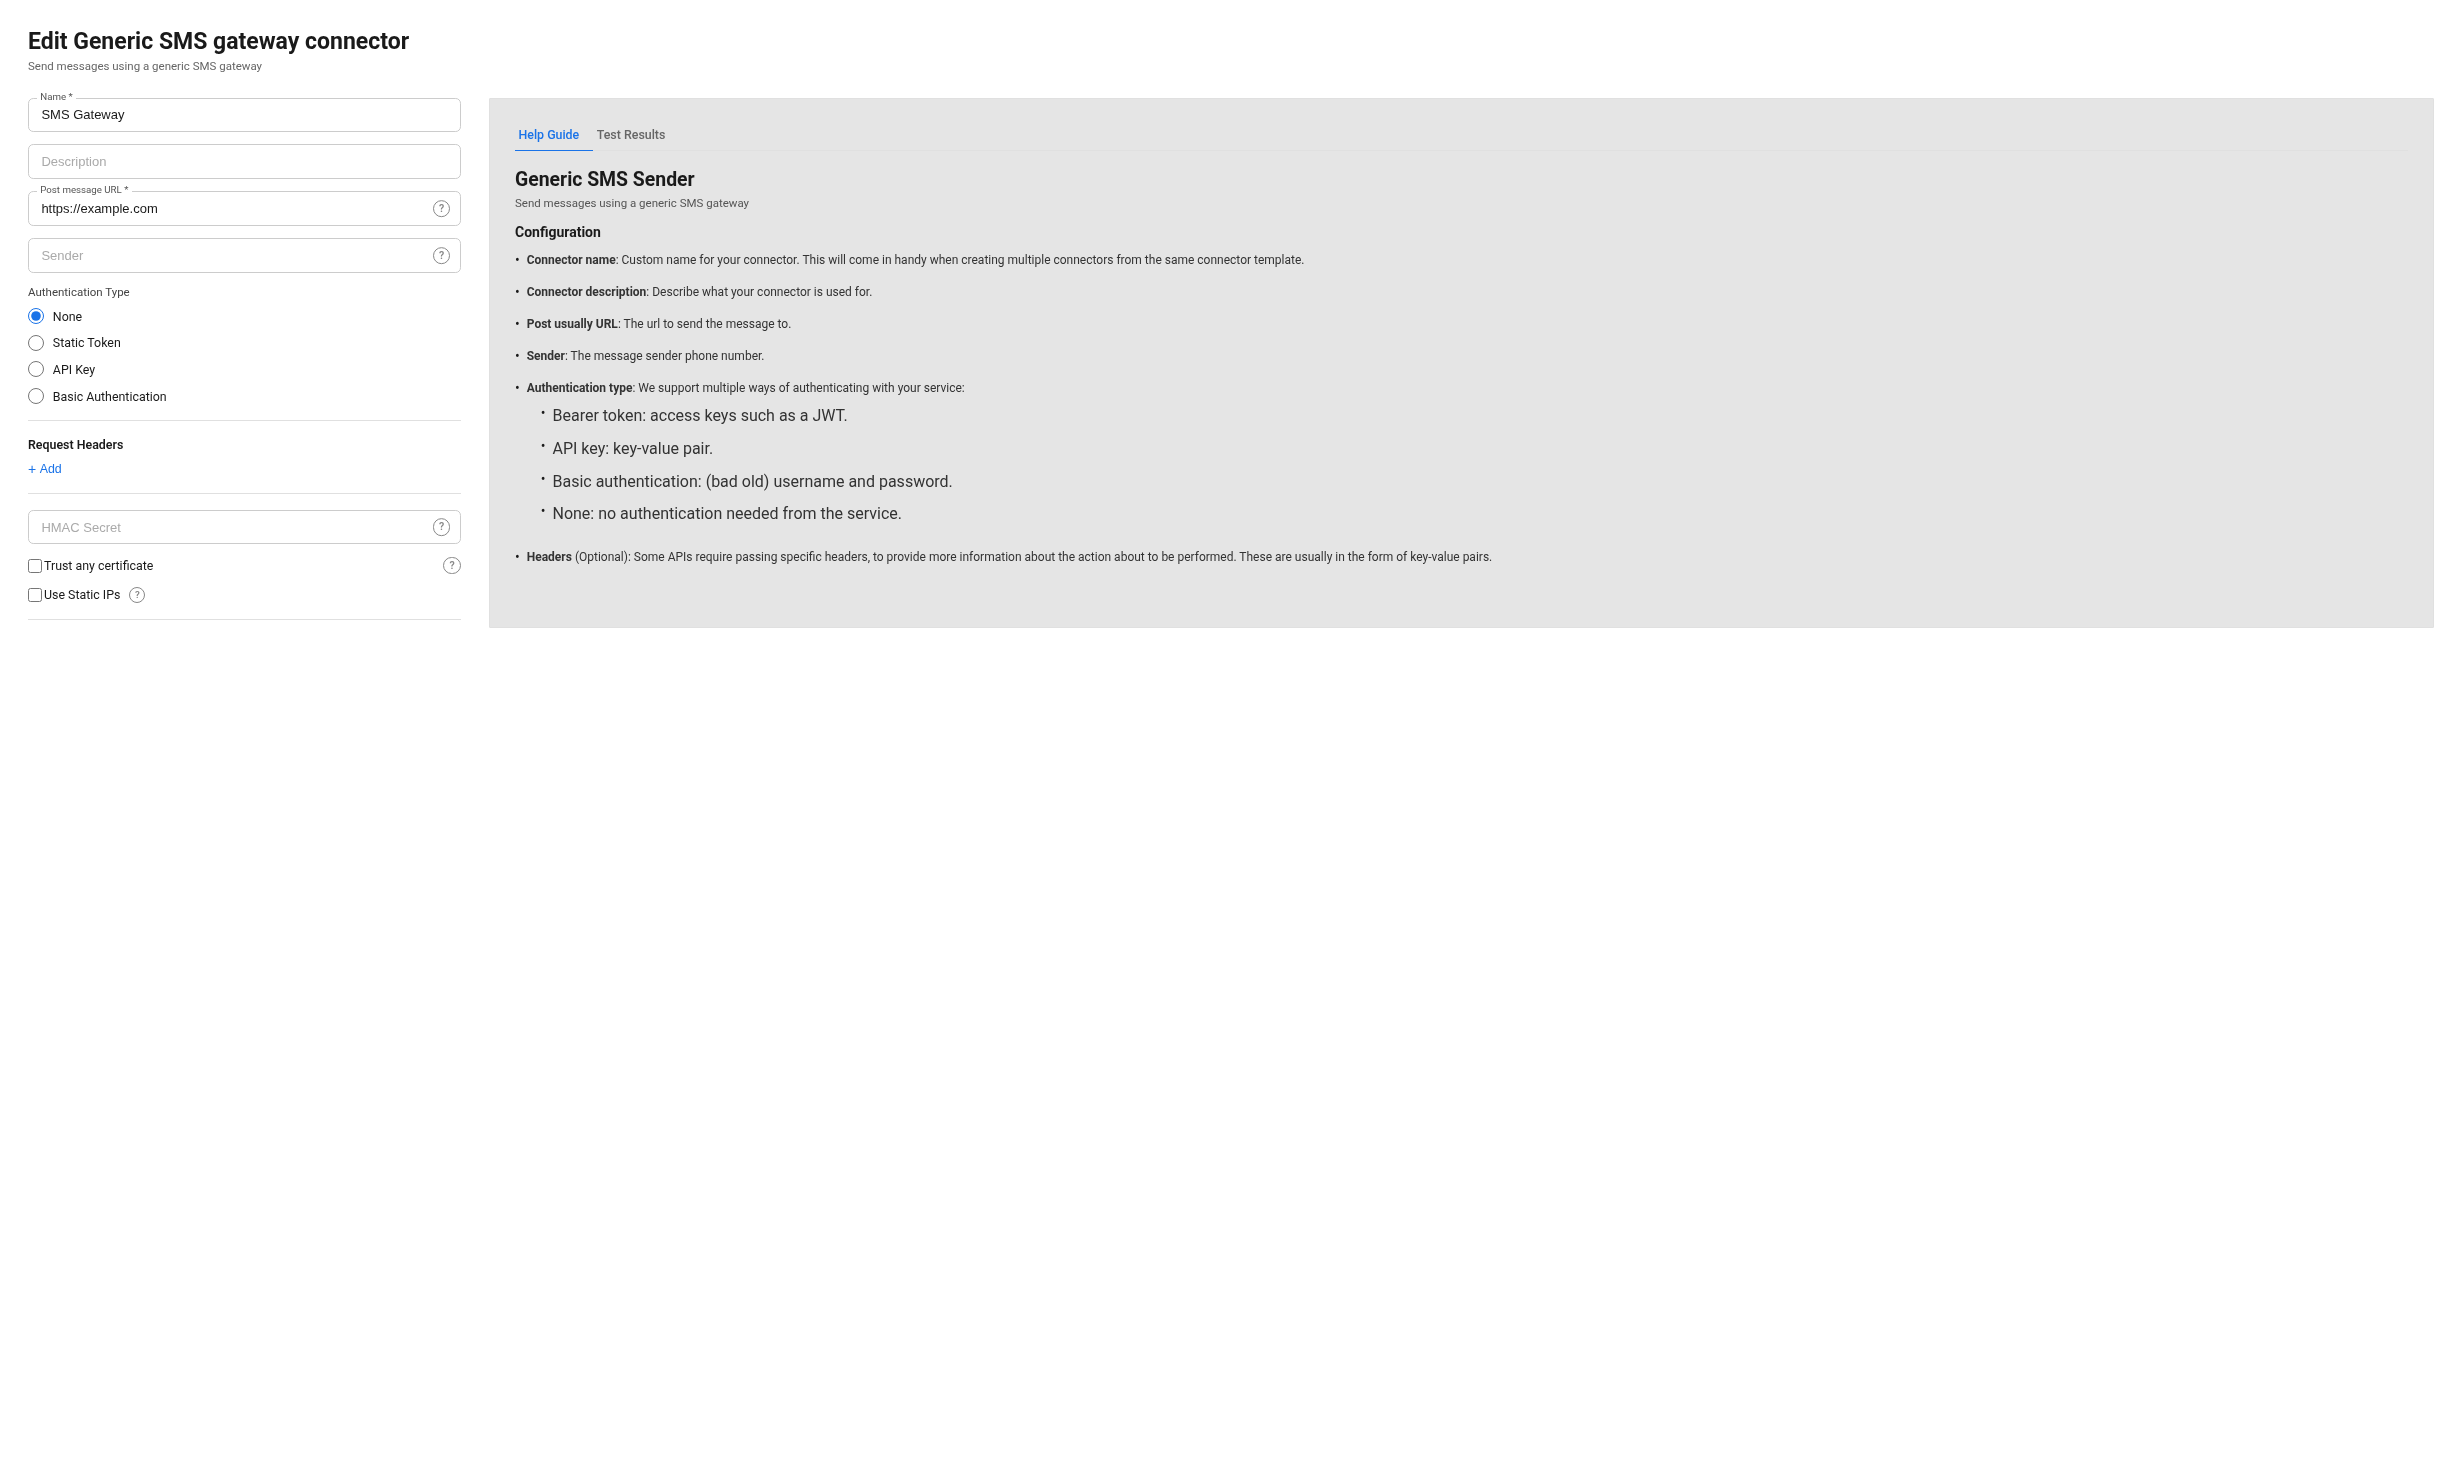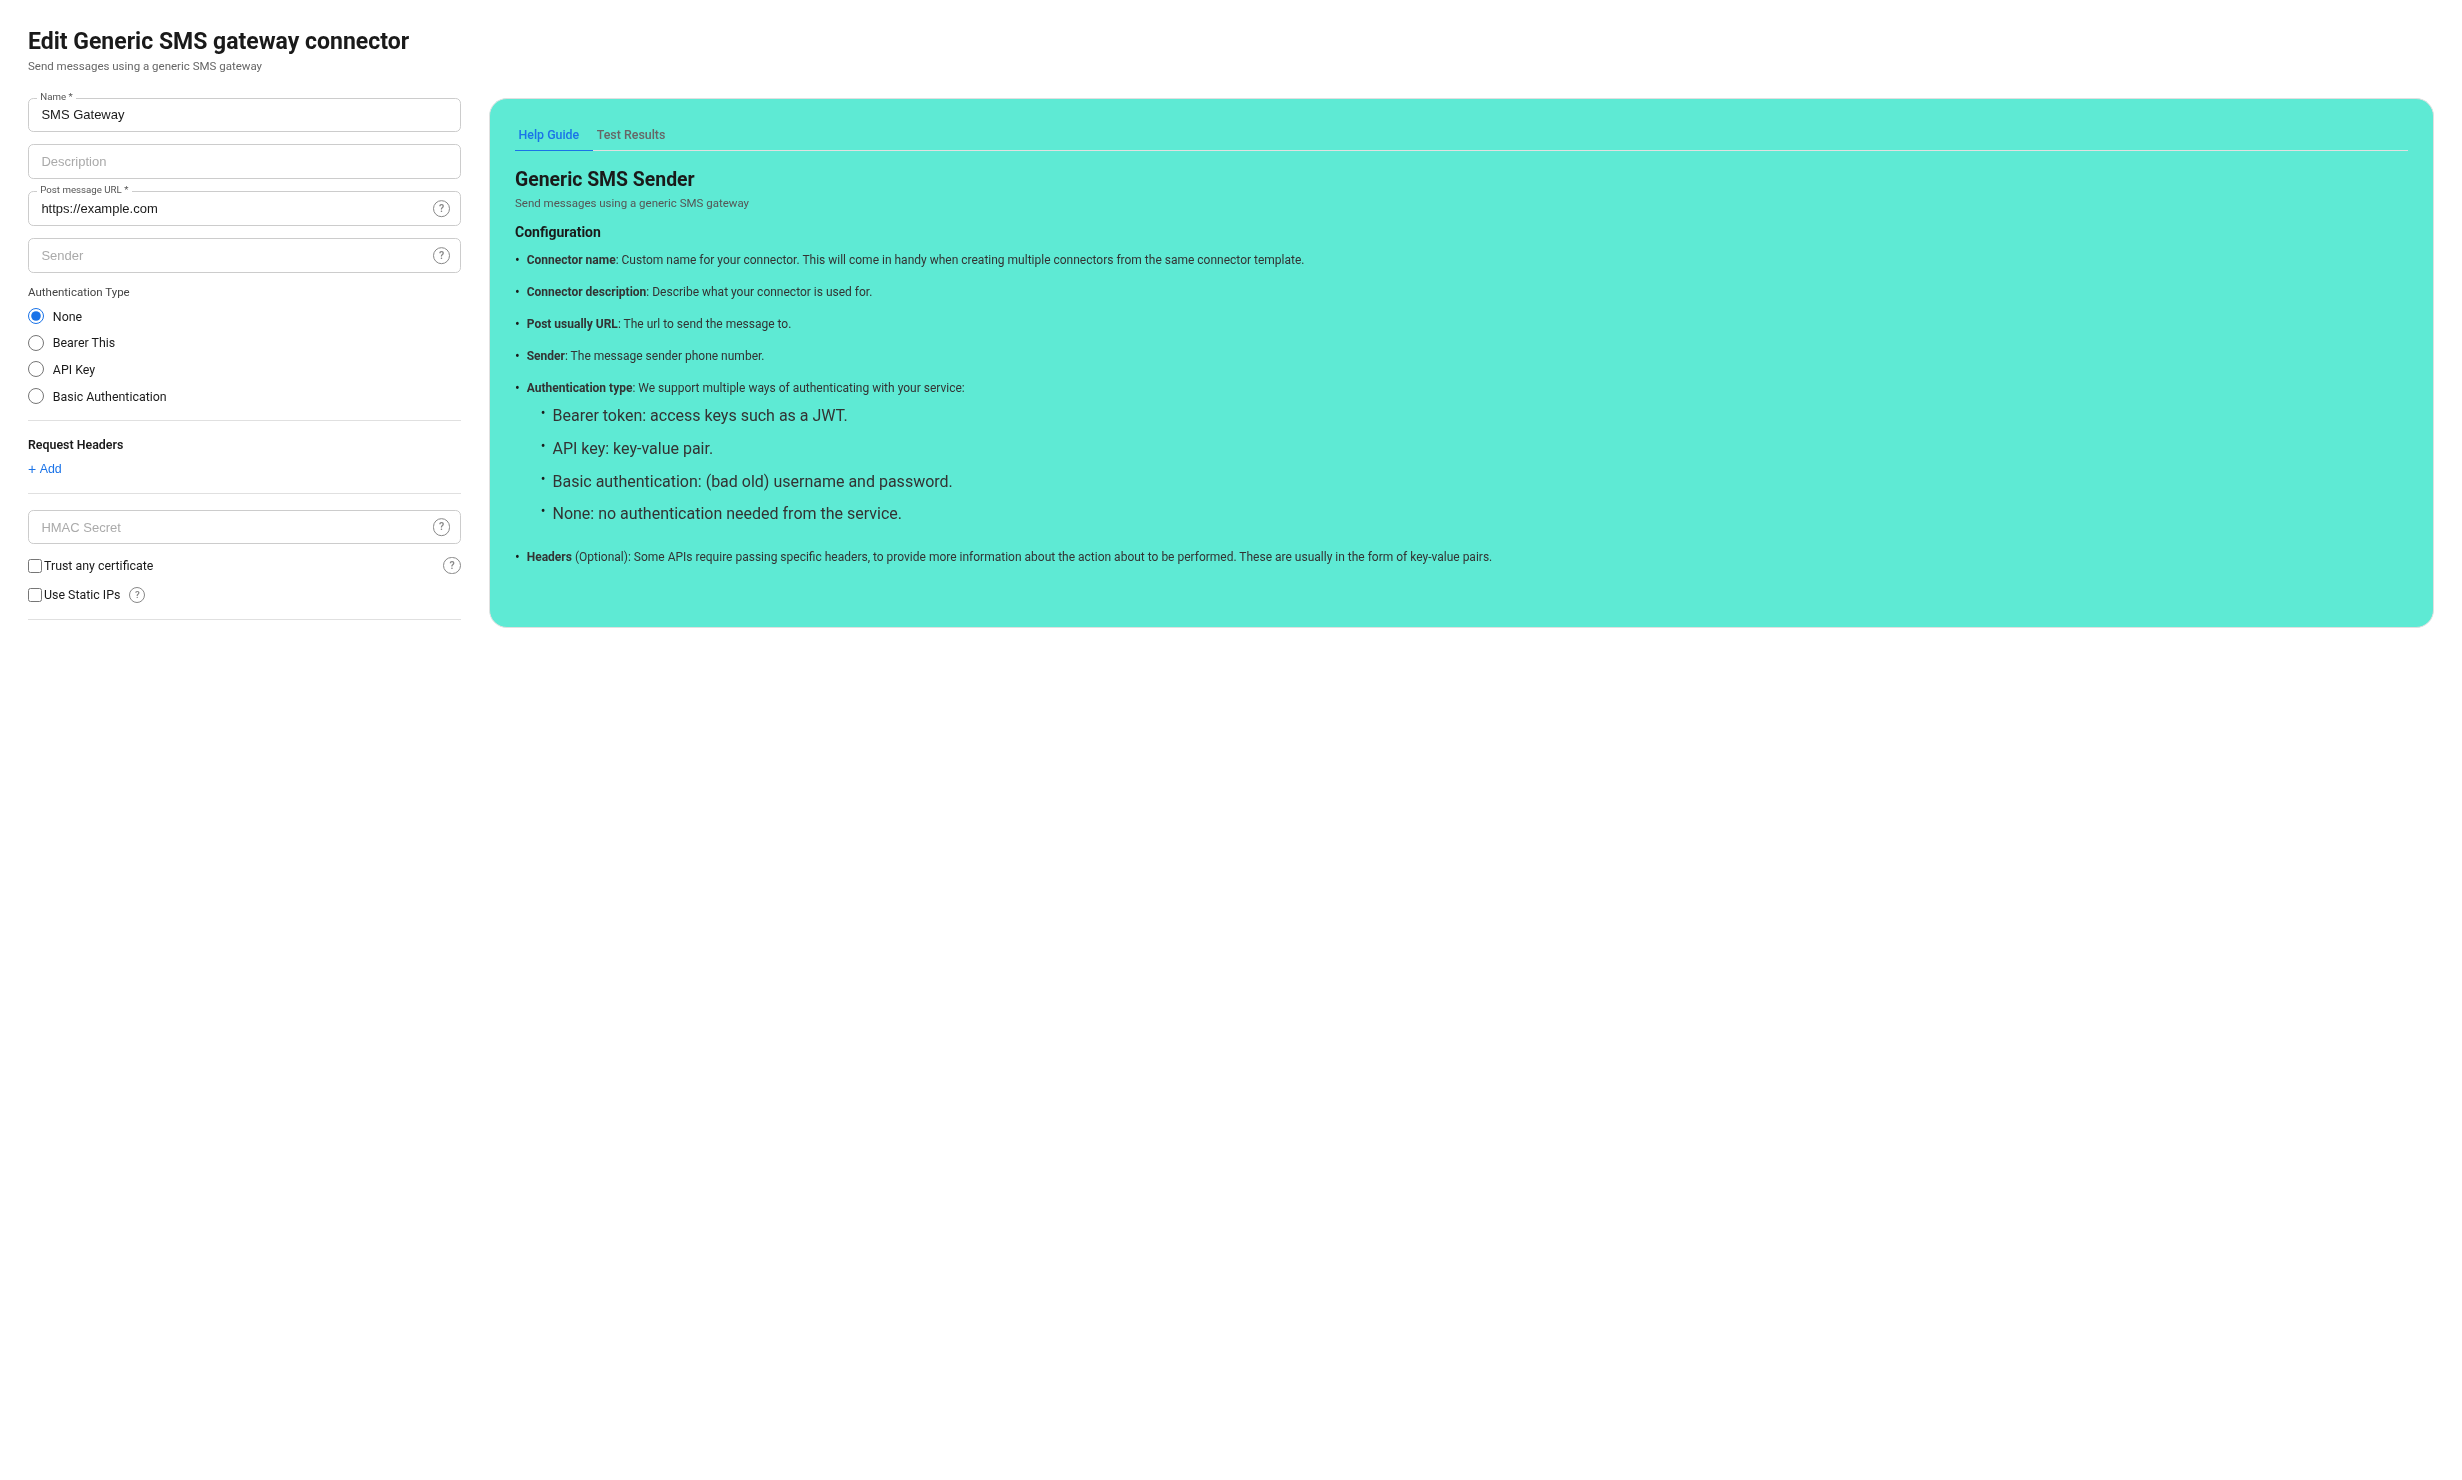--- a/index.html
+++ b/index.html
@@ -15,24 +15,24 @@
       gap: 28px;
       align-items: flex-start;
     }
     .left-panel {
       flex: 0 0 433px;
       max-width: 433px;
     }
     .right-panel {
       flex: 1;
       border: 0.9px solid #e0e0e0;
-      border-radius: 18px;
+      border-radius: 1px;
       padding: 21px 25px;
       min-height: 530px;
-      background: #5eead4;
+      background: #e5e5e5;
     }
     .page-title {
       font-size: 23px;
       font-weight: 700;
       color: #1a1a1a;
       margin-bottom: 3.5px;
     }
     .page-subtitle {
       font-size: 11.5px;
       color: #666;
@@ -292,21 +292,21 @@
 
     <div class="form-group">
       <p class="section-label">Authentication Type</p>
       <div class="radio-group">
         <label class="radio-item">
           <input type="radio" name="auth_type" value="none" checked="" style="">
           <span class="radio-label">None</span>
         </label>
         <label class="radio-item">
           <input type="radio" name="auth_type" value="bearer_token" style="">
-          <span class="radio-label">Bearer This</span>
+          <span class="radio-label">Static Token</span>
         </label>
         <label class="radio-item">
           <input type="radio" name="auth_type" value="api_key" style="">
           <span class="radio-label">API Key</span>
         </label>
         <label class="radio-item">
           <input type="radio" name="auth_type" value="basic_auth" style="">
           <span class="radio-label">Basic Authentication</span>
         </label>
       </div>

